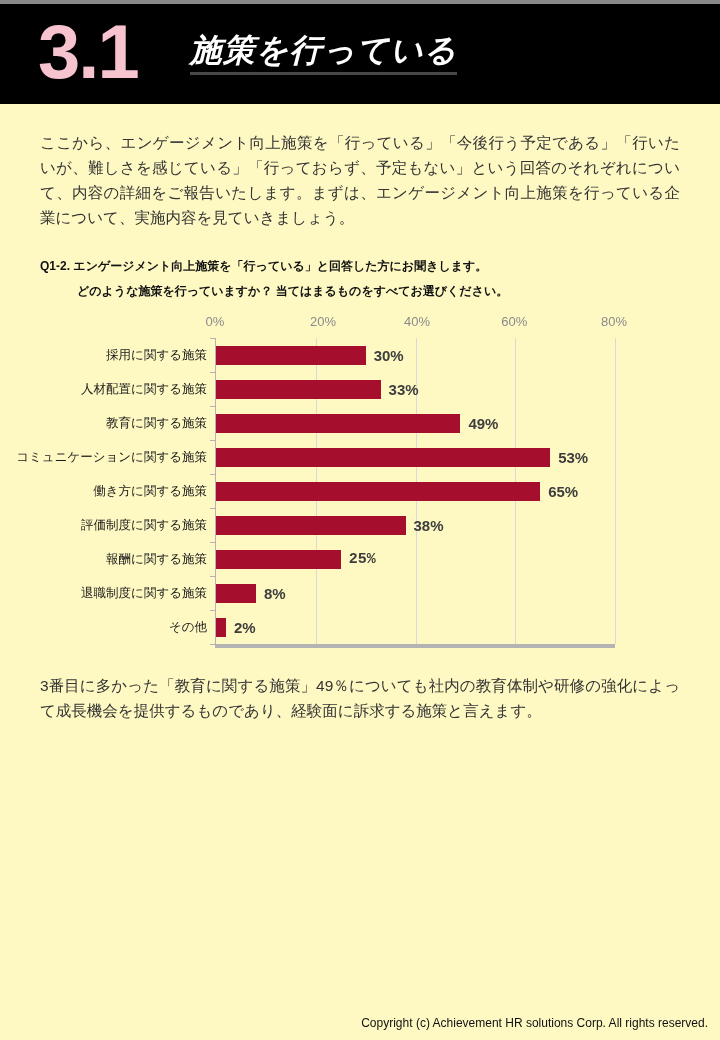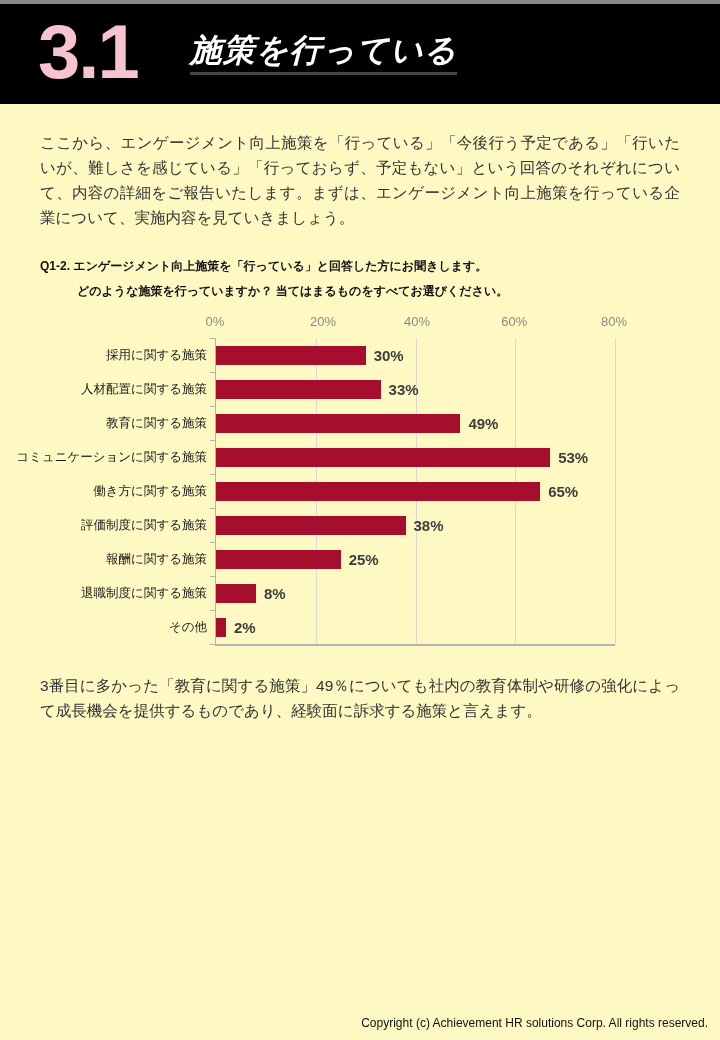--- a/index.html
+++ b/index.html
@@ -33,21 +33,21 @@
   .q-heading { margin-top:24px; font-size:12px; font-weight:700; color:#111; line-height:25px; }
   .q-line2 { padding-left:37px; }
   
   .chart { position:relative; margin-top:10px; height:334px; }
   .x-tick-label {
     position:absolute; top:0; transform:translateX(-50%);
     font-size:13px; color:#8a8a8a; white-space:nowrap;
   }
   .plot {
     position:absolute; left:175px; top:24px; width:399px; height:306px;
-    border-left:1px solid #b3b3b3; border-bottom:2px solid #22c55e;
+    border-left:1px solid #b3b3b3; border-bottom:4px solid #22c55e;
   }
   .gridline { position:absolute; top:0; bottom:0; width:1px; background:#d9d9d9; }
   .bar-row { position:absolute; left:0; width:130%; height:34px; display:flex; align-items:center; }
   .bar { height:19px; }
   .value-label { margin-left:8px; font-size:15px; font-weight:700; color:#3d3d3d; white-space:nowrap; }
   .cat-labels { position:absolute; left:0; top:24px; width:167px; }
   .cat-label {
     position:absolute; right:0; width:300px; height:34px; line-height:34px;
     text-align:right; font-size:12.5px; color:#1a1a1a; white-space:nowrap;
   }
@@ -122,21 +122,21 @@
           <div class="bar-row" style="top: 136px;">
             <div class="bar" style="width: 324.188px; background: rgb(165, 14, 45);"></div>
             <span class="value-label" style="color: rgb(61, 61, 61);">65%</span>
           </div>
           <div class="bar-row" style="top: 170px;">
             <div class="bar" style="width: 189.525px; background: rgb(165, 14, 45);"></div>
             <span class="value-label" style="color: rgb(61, 61, 61);">38%</span>
           </div>
           <div class="bar-row" style="top: 204px;">
             <div class="bar" style="width: 124.688px; background: rgb(165, 14, 45);"></div>
-            <span class="value-label" style="color: rgb(61, 61, 61);">25%</span>
+            <span class="value-label" style="color: rgb(61, 61, 61); font-family: Liberation Mono, monospace;">25%</span>
           </div>
           <div class="bar-row" style="top: 238px;">
             <div class="bar" style="width: 39.9px; background: rgb(165, 14, 45);"></div>
             <span class="value-label" style="color: rgb(61, 61, 61);">8%</span>
           </div>
           <div class="bar-row" style="top: 272px;">
             <div class="bar" style="width: 9.975px; background: rgb(165, 14, 45);"></div>
             <span class="value-label" style="color: rgb(61, 61, 61);">2%</span>
           </div>
           <div class="axis-tick" style="top: 0px; background: rgb(179, 179, 179);"></div>

